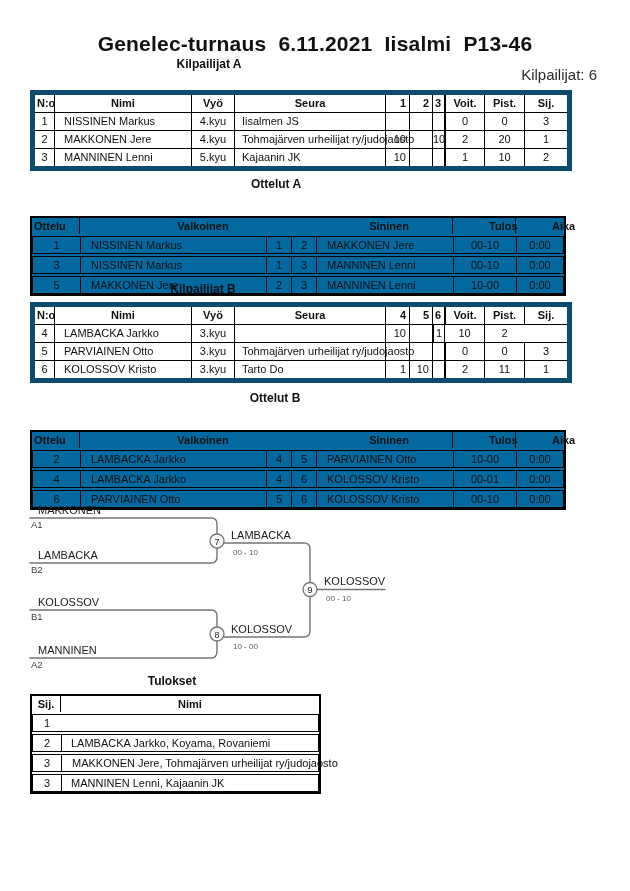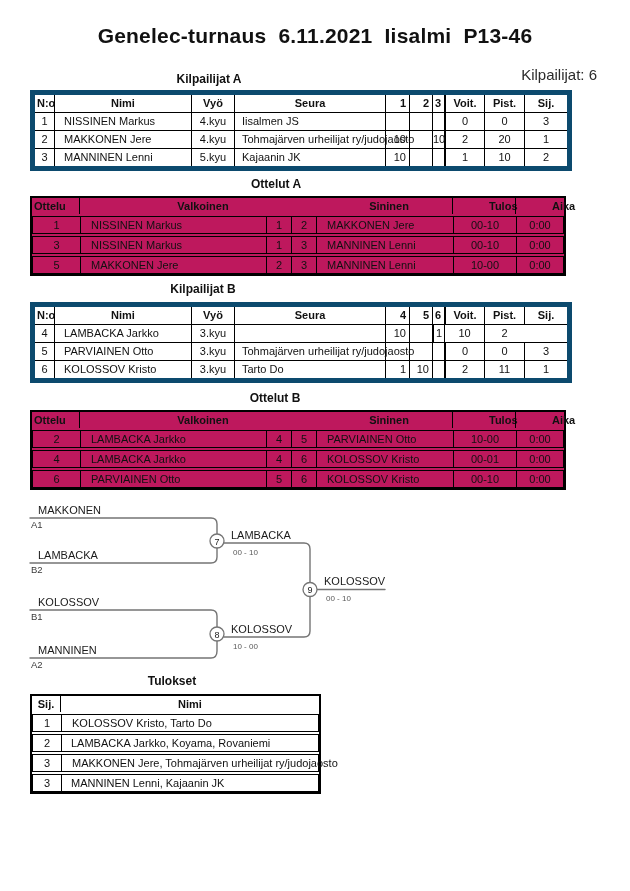--- a/index.html
+++ b/index.html
@@ -1,19 +1,19 @@
 <!DOCTYPE html>
 <html><head>
 <meta charset="utf-8">
 <style>
   html,body{margin:0;padding:0;}
   body{width:630px;height:891px;position:relative;background:#ffffff;
        font-family:"Liberation Sans",sans-serif;color:#111;}
   .abs{position:absolute;}
-  .page-title{left:0;top:24px;width:630px;text-align:center;font-size:21px;
+  .page-title{left:0;top:32px;width:630px;text-align:center;font-size:21px;
               font-weight:bold;white-space:pre;letter-spacing:0.2px;}
   .sec-title{position:absolute;font-size:12px;font-weight:bold;text-align:center;}
   .count-note{position:absolute;left:450px;top:66px;width:147px;text-align:right;
               font-size:15px;color:#2b2b2b;}
 
   
   .ktbl{position:absolute;left:30px;width:532px;border:5px solid #0c4a6e;background:#fff;}
   .krow{display:grid;grid-template-columns:19px 137px 43px 151px 24px 23px 12px 40px 40px 1fr;
         height:17px;line-height:17px;font-size:11px;}
   .krow + .krow{border-top:1px solid #000;}
@@ -21,21 +21,21 @@
   .krow > div + div{border-left:1px solid #000;}
   .krow > .c-voit{border-left:2px solid #000;}
   .khead{font-weight:bold;}
   .cc{text-align:center;}
   .cl{text-align:left;padding-left:9px;}
   .cr{text-align:right;padding-right:3px;}
   .spill{position:relative;white-space:nowrap;overflow:visible;display:block;}
   .mval{position:relative;display:block;}
 
   
-  .otbl{position:absolute;left:30px;width:532px;border:2px solid #000;background:#be185d;}
+  .otbl{position:absolute;left:30px;width:532px;border:2px solid #000;background:#0369a1;margin-top:20px;}
   .ohead{display:grid;grid-template-columns:47px 211px 162px 63px 1fr;height:16px;
          line-height:16px;font-size:11px;font-weight:bold;}
   .ohead > div + div{border-left:1px solid #000;padding-left:36px;}
   .ohead > .nb{border-left:none;}
   .obox{display:grid;grid-template-columns:47px 186px 25px 25px 137px 63px 1fr;
         height:16px;line-height:16px;font-size:11px;border:1px solid #000;margin-top:2px;}
   .obox > div{min-width:0;}
   .obox > div + div{border-left:1px solid #000;}
 
   
@@ -55,21 +55,21 @@
   .bk-num{font-size:9px;fill:#222;text-anchor:middle;}
   .bk-line{fill:none;stroke:#747474;stroke-width:1.4;stroke-linecap:round;}
   .bk-circle{fill:#ffffff;stroke:#747474;stroke-width:1.3;}
 </style>
 </head>
 <body>
 
 <div class="abs page-title">Genelec-turnaus  6.11.2021  Iisalmi  P13-46</div>
 <div class="count-note">Kilpailijat: 6</div>
 
-<div class="sec-title" style="left:30px;top:72px;width:358px;">Kilpailijat A</div>
+<div class="sec-title" style="left:30px;top:57px;width:358px;">Kilpailijat A</div>
 <div class="ktbl" style="top:90px;">
   <div class="krow khead">
     <div class="cl" style="padding-left:2px;">N:o</div>
     <div class="cc">Nimi</div>
     <div class="cc">Vyö</div>
     <div class="cc">Seura</div>
     <div class="cr">1</div>
     <div class="cr">2</div>
     <div class="cr">3</div>
     <div class="cc c-voit">Voit.</div>
@@ -322,23 +322,20 @@
 </svg>
 
 <div class="sec-title" style="left:30px;top:674px;width:284px;">Tulokset</div>
 <div class="rtbl" style="top:694px;">
   <div class="rhead">
     <div class="cc">Sij.</div>
     <div class="cc">Nimi</div>
   </div>
   <div class="rbox">
     <div class="cc">1</div>
-    <div class="cl" style="padding-left:10px;">
-        <span class="spill">KOLOSSOV Kristo, Tarto Do</span>
-      </div>
   </div>
   <div class="rbox">
     <div class="cc">2</div>
     <div class="cl" style="">
         <span class="spill">LAMBACKA Jarkko, Koyama, Rovaniemi</span>
       </div>
   </div>
   <div class="rbox">
     <div class="cc">3</div>
     <div class="cl" style="padding-left:10px;">

